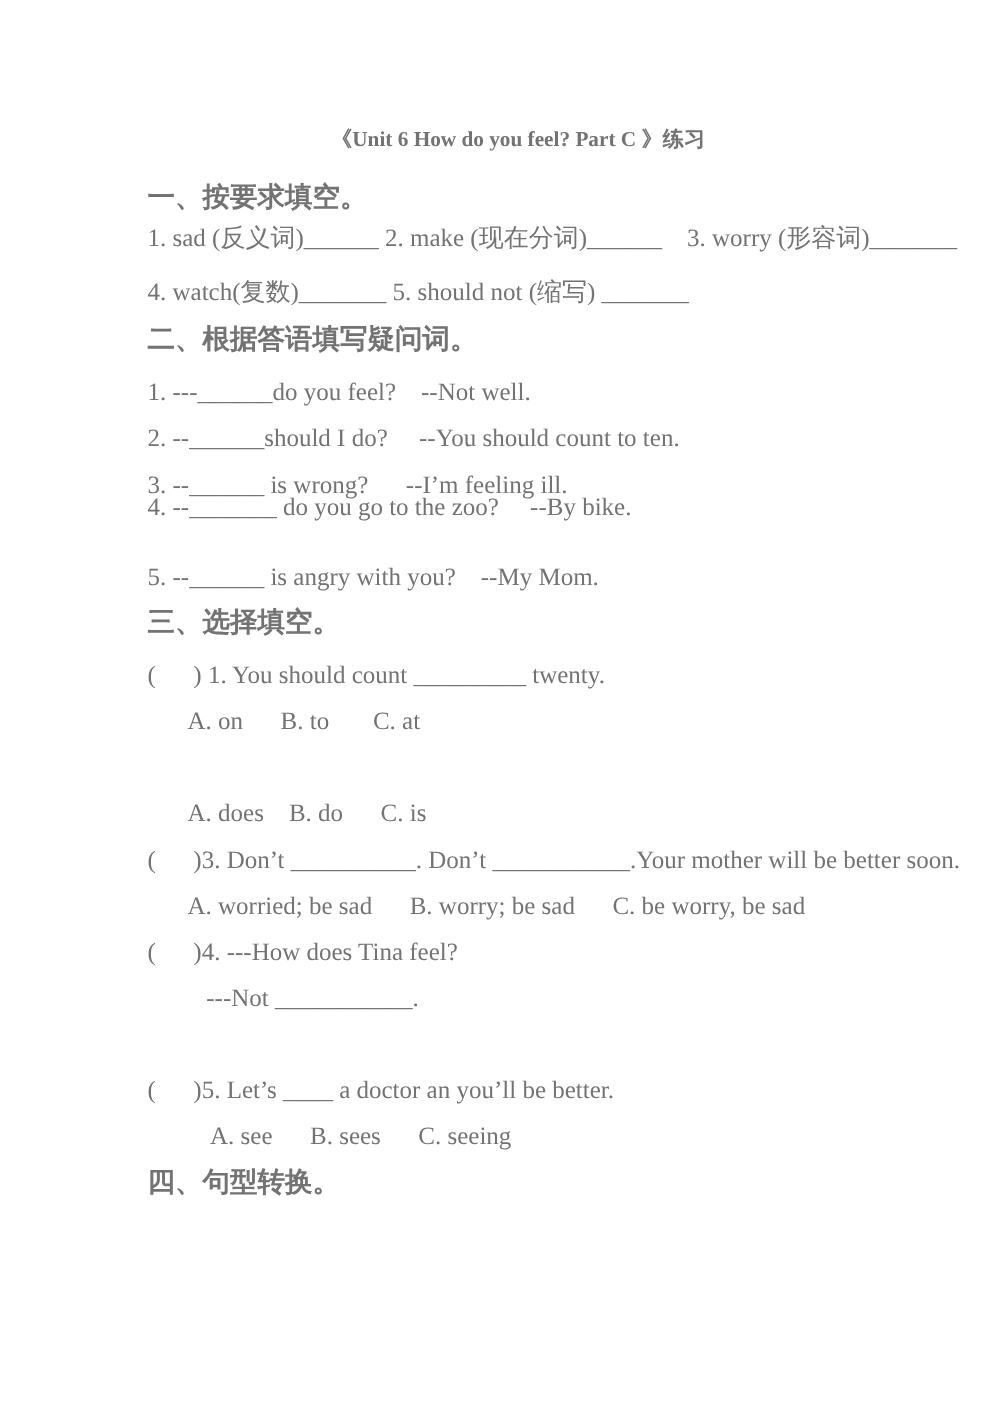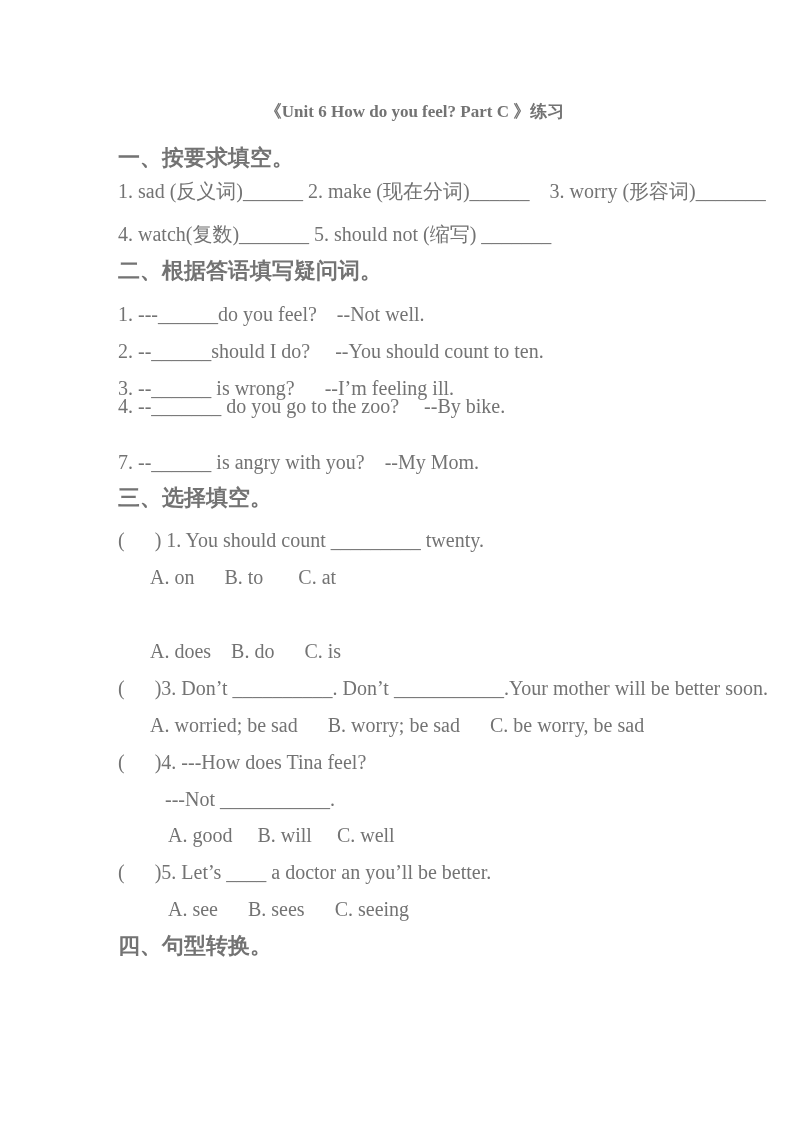--- a/index.html
+++ b/index.html
@@ -40,34 +40,33 @@
 
   <div class="line heading" style="top:148px">一、按要求填空。</div>
   <div class="line" style="top:181px">1. sad (反义词)______ 2. make (现在分词)______    3. worry (形容词)_______</div>
   <div class="line" style="top:224px">4. watch(复数)_______ 5. should not (缩写) _______</div>
 
   <div class="line heading" style="top:261px">二、根据答语填写疑问词。</div>
   <div class="line" style="top:304px">1. ---______do you feel?    --Not well.</div>
   <div class="line" style="top:341px">2. --______should I do?     --You should count to ten.</div>
   <div class="line" style="top:378px">3. --______ is wrong?      --I’m feeling ill.</div>
   <div class="line" style="top:396px">4. --_______ do you go to the zoo?     --By bike.</div>
-  <div class="line" style="top:452px">7. --______ is angry with you?    --My Mom.</div>
+  <div class="line" style="top:452px">5. --______ is angry with you?    --My Mom.</div>
 
   <div class="line heading" style="top:488px">三、选择填空。</div>
 
   <div class="line" style="top:530px">(      ) 1. You should count _________ twenty.</div>
   <div class="line opt" style="top:567px">A. on      B. to       C. at</div>
 
   <div class="line opt" style="top:641px">A. does    B. do      C. is</div>
 
   <div class="line" style="top:678px">(      )3. Don’t __________. Don’t ___________.Your mother will be better soon.</div>
   <div class="line opt" style="top:715px">A. worried; be sad      B. worry; be sad      C. be worry, be sad</div>
 
   <div class="line" style="top:752px">(      )4. ---How does Tina feel?</div>
   <div class="line ans" style="top:789px">---Not ___________.</div>
-  <div class="line opt2" style="top:825px">A. good     B. will     C. well</div>
 
   <div class="line" style="top:862px">(      )5. Let’s ____ a doctor an you’ll be better.</div>
   <div class="line opt2" style="top:899px">A. see      B. sees      C. seeing</div>
 
   <div class="line heading" style="top:936px">四、句型转换。</div>
 
 </div>
 
 </body></html>

